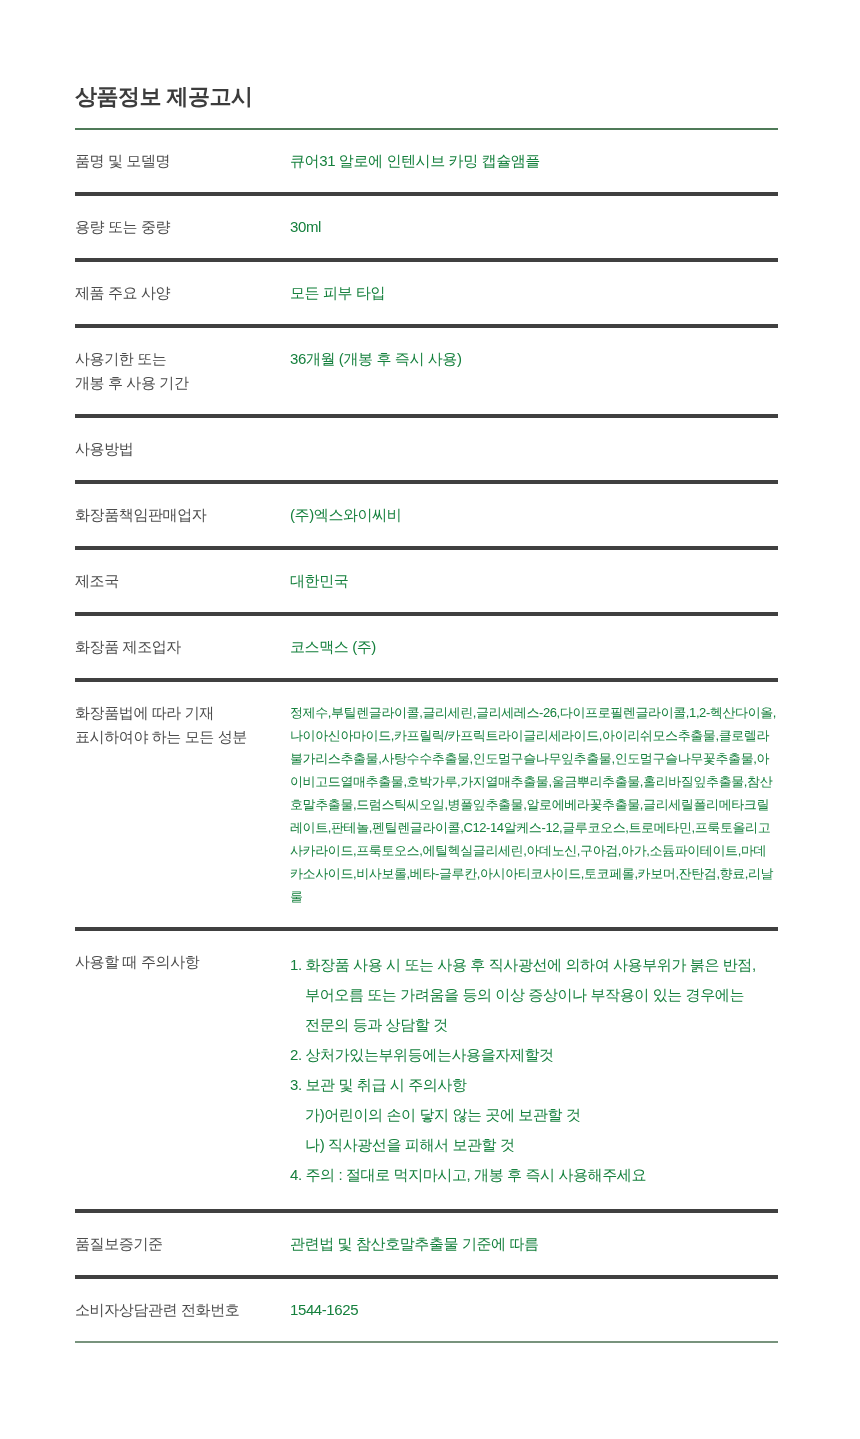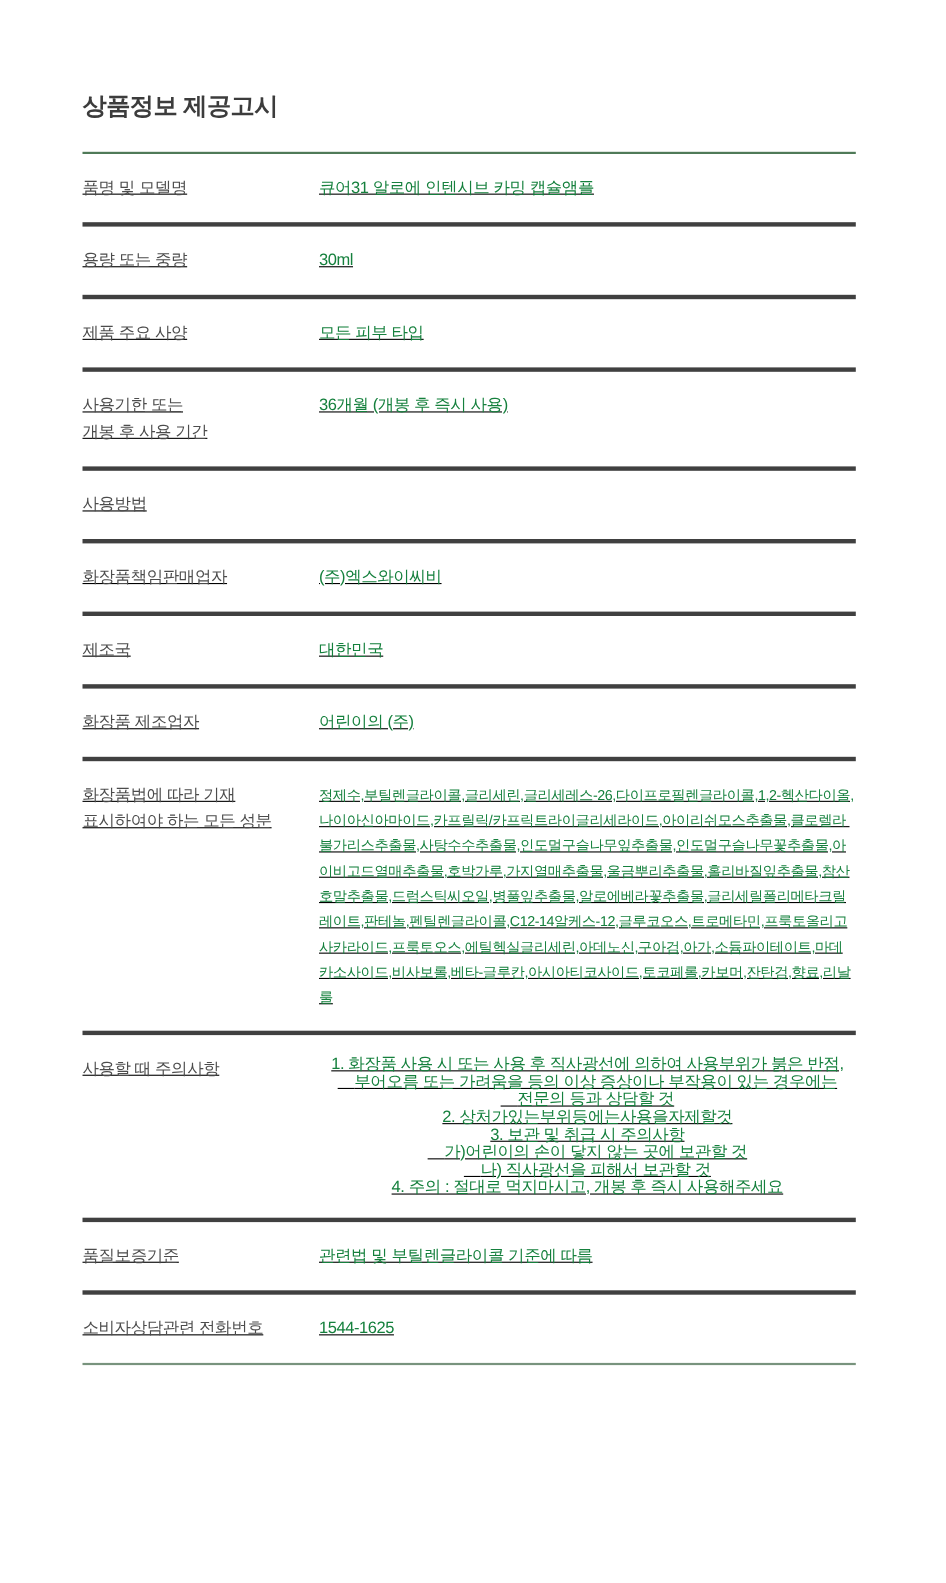--- a/index.html
+++ b/index.html
@@ -14,27 +14,26 @@
   }
   .page {
     padding: 82px 82px 60px 75px;
   }
   .page-title {
     font-size: 22px;
     font-weight: 700;
     color: #3c3c3c;
     letter-spacing: -0.5px;
     line-height: 30px;
-    margin-bottom: 26px;
+    margin-bottom: 16px;
   }
   .info-table {
     border-top: 2px solid #4f7a58;
     border-bottom: 2px solid #78937d;
     width: 100%;
-    text-decoration: underline;
   }
   .row {
     display: flex;
     align-items: flex-start;
     padding: 19px 0;
     border-top: 4px solid #404040;
   }
   .row:first-child { border-top: none; }
   .label {
     width: 215px;
@@ -53,22 +52,21 @@
     color: #15803d;
     letter-spacing: -0.4px;
     white-space: pre-wrap;
   }
   .value-small {
     font-size: 13px;
     line-height: 23px;
     word-break: break-all;
   }
   .value-notes {
-    line-height: 16px;
-    text-align: center;
+    line-height: 30px;
   }
 </style>
 </head>
 <body>
 
 <div class="page">
   <h1 class="page-title">상품정보 제공고시</h1>
 
   <div class="info-table">
 
@@ -102,21 +100,21 @@
       <div class="value">(주)엑스와이씨비</div>
     </div>
 
     <div class="row">
       <div class="label">제조국</div>
       <div class="value">대한민국</div>
     </div>
 
     <div class="row">
       <div class="label">화장품 제조업자</div>
-      <div class="value">어린이의 (주)</div>
+      <div class="value">코스맥스 (주)</div>
     </div>
 
     <div class="row">
       <div class="label">화장품법에 따라 기재
 표시하여야 하는 모든 성분</div>
       <div class="value value-small">정제수,부틸렌글라이콜,글리세린,글리세레스-26,다이프로필렌글라이콜,1,2-헥산다이올,나이아신아마이드,카프릴릭/카프릭트라이글리세라이드,아이리쉬모스추출물,클로렐라 불가리스추출물,사탕수수추출물,인도멀구슬나무잎추출물,인도멀구슬나무꽃추출물,아이비고드열매추출물,호박가루,가지열매추출물,울금뿌리추출물,홀리바질잎추출물,참산호말추출물,드럼스틱씨오일,병풀잎추출물,알로에베라꽃추출물,글리세릴폴리메타크릴레이트,판테놀,펜틸렌글라이콜,C12-14알케스-12,글루코오스,트로메타민,프룩토올리고사카라이드,프룩토오스,에틸헥실글리세린,아데노신,구아검,아가,소듐파이테이트,마데카소사이드,비사보롤,베타-글루칸,아시아티코사이드,토코페롤,카보머,잔탄검,향료,리날룰</div>
     </div>
 
 
     <div class="row">
@@ -126,21 +124,21 @@
     전문의 등과 상담할 것
 2. 상처가있는부위등에는사용을자제할것
 3. 보관 및 취급 시 주의사항
     가)어린이의 손이 닿지 않는 곳에 보관할 것
     나) 직사광선을 피해서 보관할 것
 4. 주의 : 절대로 먹지마시고, 개봉 후 즉시 사용해주세요</div>
     </div>
 
     <div class="row">
       <div class="label">품질보증기준</div>
-      <div class="value">관련법 및 부틸렌글라이콜 기준에 따름</div>
+      <div class="value">관련법 및 참산호말추출물 기준에 따름</div>
     </div>
 
     <div class="row">
       <div class="label">소비자상담관련 전화번호</div>
       <div class="value">1544-1625</div>
     </div>
 
   </div>
 </div>
 

